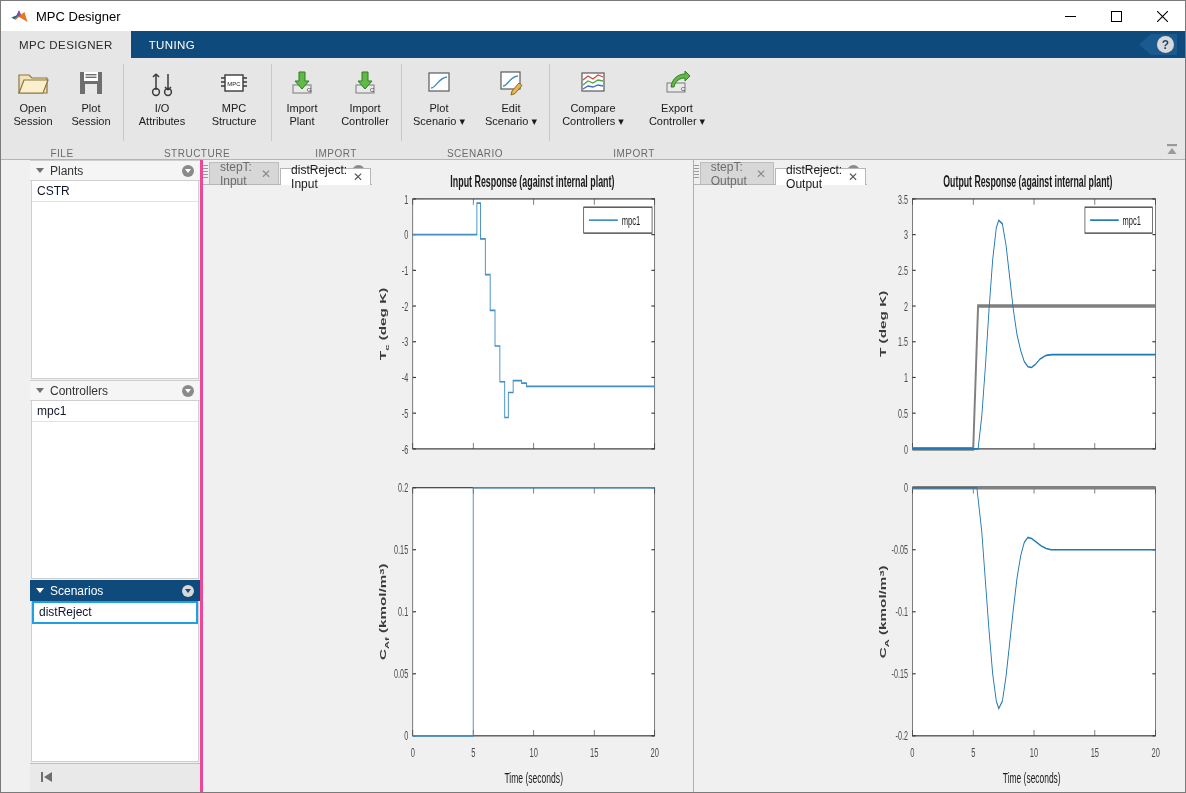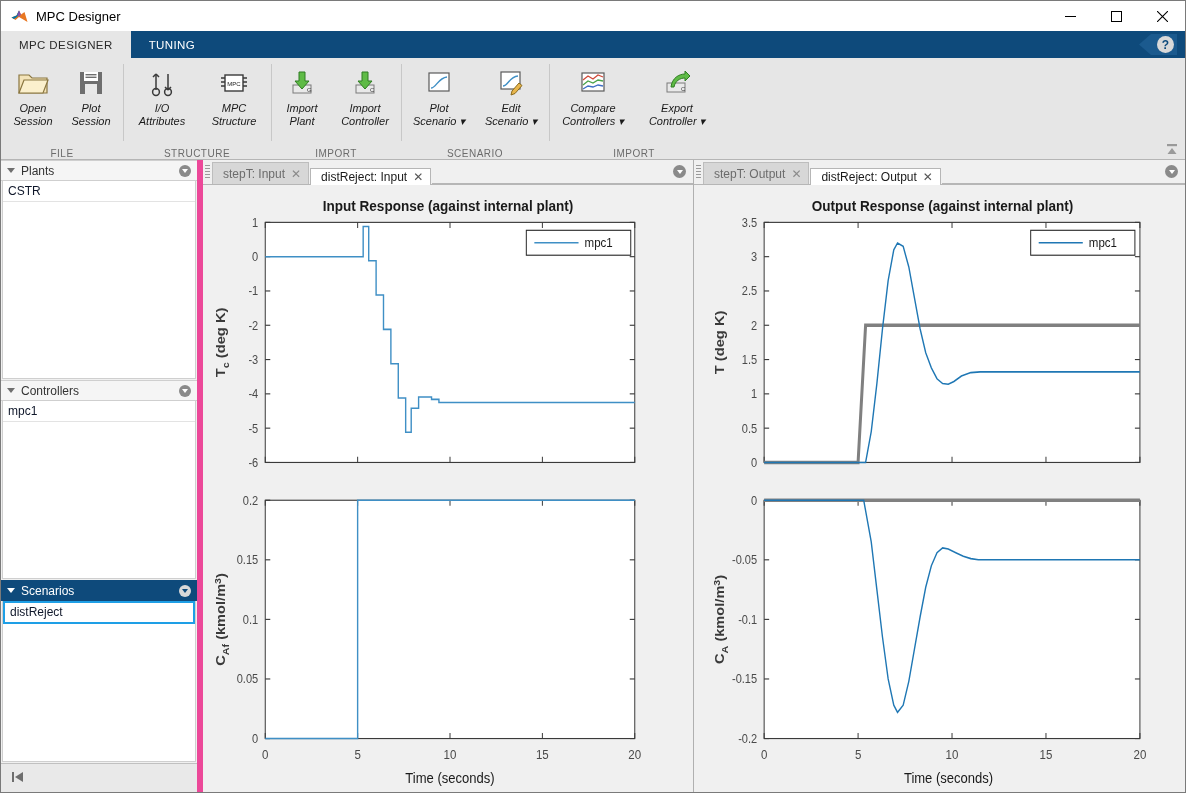--- a/index.html
+++ b/index.html
@@ -48,31 +48,31 @@
             justify-content:flex-start; padding-top:6px; position:relative; }
   .rgroup + .rgroup::before { content:""; position:absolute; left:0; top:6px; bottom:18px;
             width:1px; background:#c8c8c8; }
   .rg-items { display:flex; align-items:flex-start; height:72px; }
   .rg-label { font-size:10px; color:#6b6b6b; letter-spacing:.5px;
               text-align:center; width:100%; margin-top:12px; }
   .rbtn { width:58px; display:flex; flex-direction:column; align-items:center;
           padding:2px 2px 0; cursor:default; }
   .rbtn .ico { height:34px; display:flex; align-items:center; justify-content:center; }
   .rbtn .lbl { font-size:11px; line-height:12.5px; text-align:center; color:#1a1a1a;
-               margin-top:2px;font-style:italic; }
+               margin-top:2px; }
   .rbtn .lbl .caret { display:inline-block; margin-left:3px; }
   .ribbon-collapse { position:absolute; right:4px; bottom:2px; width:18px; height:16px;
                      display:flex; align-items:center; justify-content:center; }
 
   
   .bodyrow { flex:1 1 auto; display:flex; min-height:0; background:#f0f0f0; }
 
   
   .leftdock { width:202px; flex:0 0 202px; display:flex; flex-direction:column;
-              background:#f0f0f0; border-right:6px solid #ec4899; min-height:0; }
+              background:#f0f0f0; border-right:3px solid #ec4899; min-height:0;padding-left:29px; }
   .panel { display:flex; flex-direction:column; min-height:0; }
   .panel-hdr { height:21px; display:flex; align-items:center; gap:6px; padding:0 6px;
                background:#f5f5f5; border-bottom:1px solid #cfcfcf;
                border-top:1px solid #cfcfcf; font-size:12px; color:#333; }
   .panel-hdr.active { background:#0e4a7b; color:#ffffff; border-color:#0e4a7b; }
   .panel-hdr .tri { width:0;height:0;border-left:4.5px solid transparent;
                     border-right:4.5px solid transparent;border-top:5.5px solid #6f6f6f; }
   .panel-hdr.active .tri { border-top-color:#ffffff; }
   .panel-hdr .ptitle { flex:1 1 auto; font-size:12px; }
   .panel-hdr .pmenu { width:12px;height:12px;border-radius:50%;background:#8a8a8a;
@@ -89,21 +89,21 @@
 
   .p-plants { flex:0 0 220px; }
   .p-ctrls  { flex:0 0 200px; }
   .p-scen   { flex:1 1 auto; }
 
   .statusbar { flex:0 0 29px; background:#e9e9e9; border-top:1px solid #c0c0c0;
                display:flex; align-items:center; padding-left:10px; }
 
   
   .docarea { flex:1 1 auto; display:flex; min-width:0; background:#f0f0f0; }
-  .docpane { flex:1 1 50%; display:flex; flex-direction:column; min-width:0;
+  .docpane { flex:1 1 50%; display:flex; flex-direction:row; min-width:0;
              position:relative; }
   .docpane.left { border-right:1px solid #b0b0b0; }
   .doctabs { height:25px; flex:0 0 25px; display:flex; align-items:flex-end;
              background:#f0f0f0; position:relative; border-bottom:1px solid #b6b6b6; }
   .grip { width:9px; height:25px; display:flex; align-items:center; justify-content:center; }
   .grip i { width:5px; height:13px;
             background:repeating-linear-gradient(to bottom,#9a9a9a 0 1px,transparent 1px 3px); }
   .dtab { height:22px; display:flex; align-items:center; gap:6px; padding:0 7px 0 10px;
           font-size:12px; background:#d7d7d7; color:#6c6c6c;
           border:1px solid #bdbdbd; border-bottom:none; margin-right:1px; }

